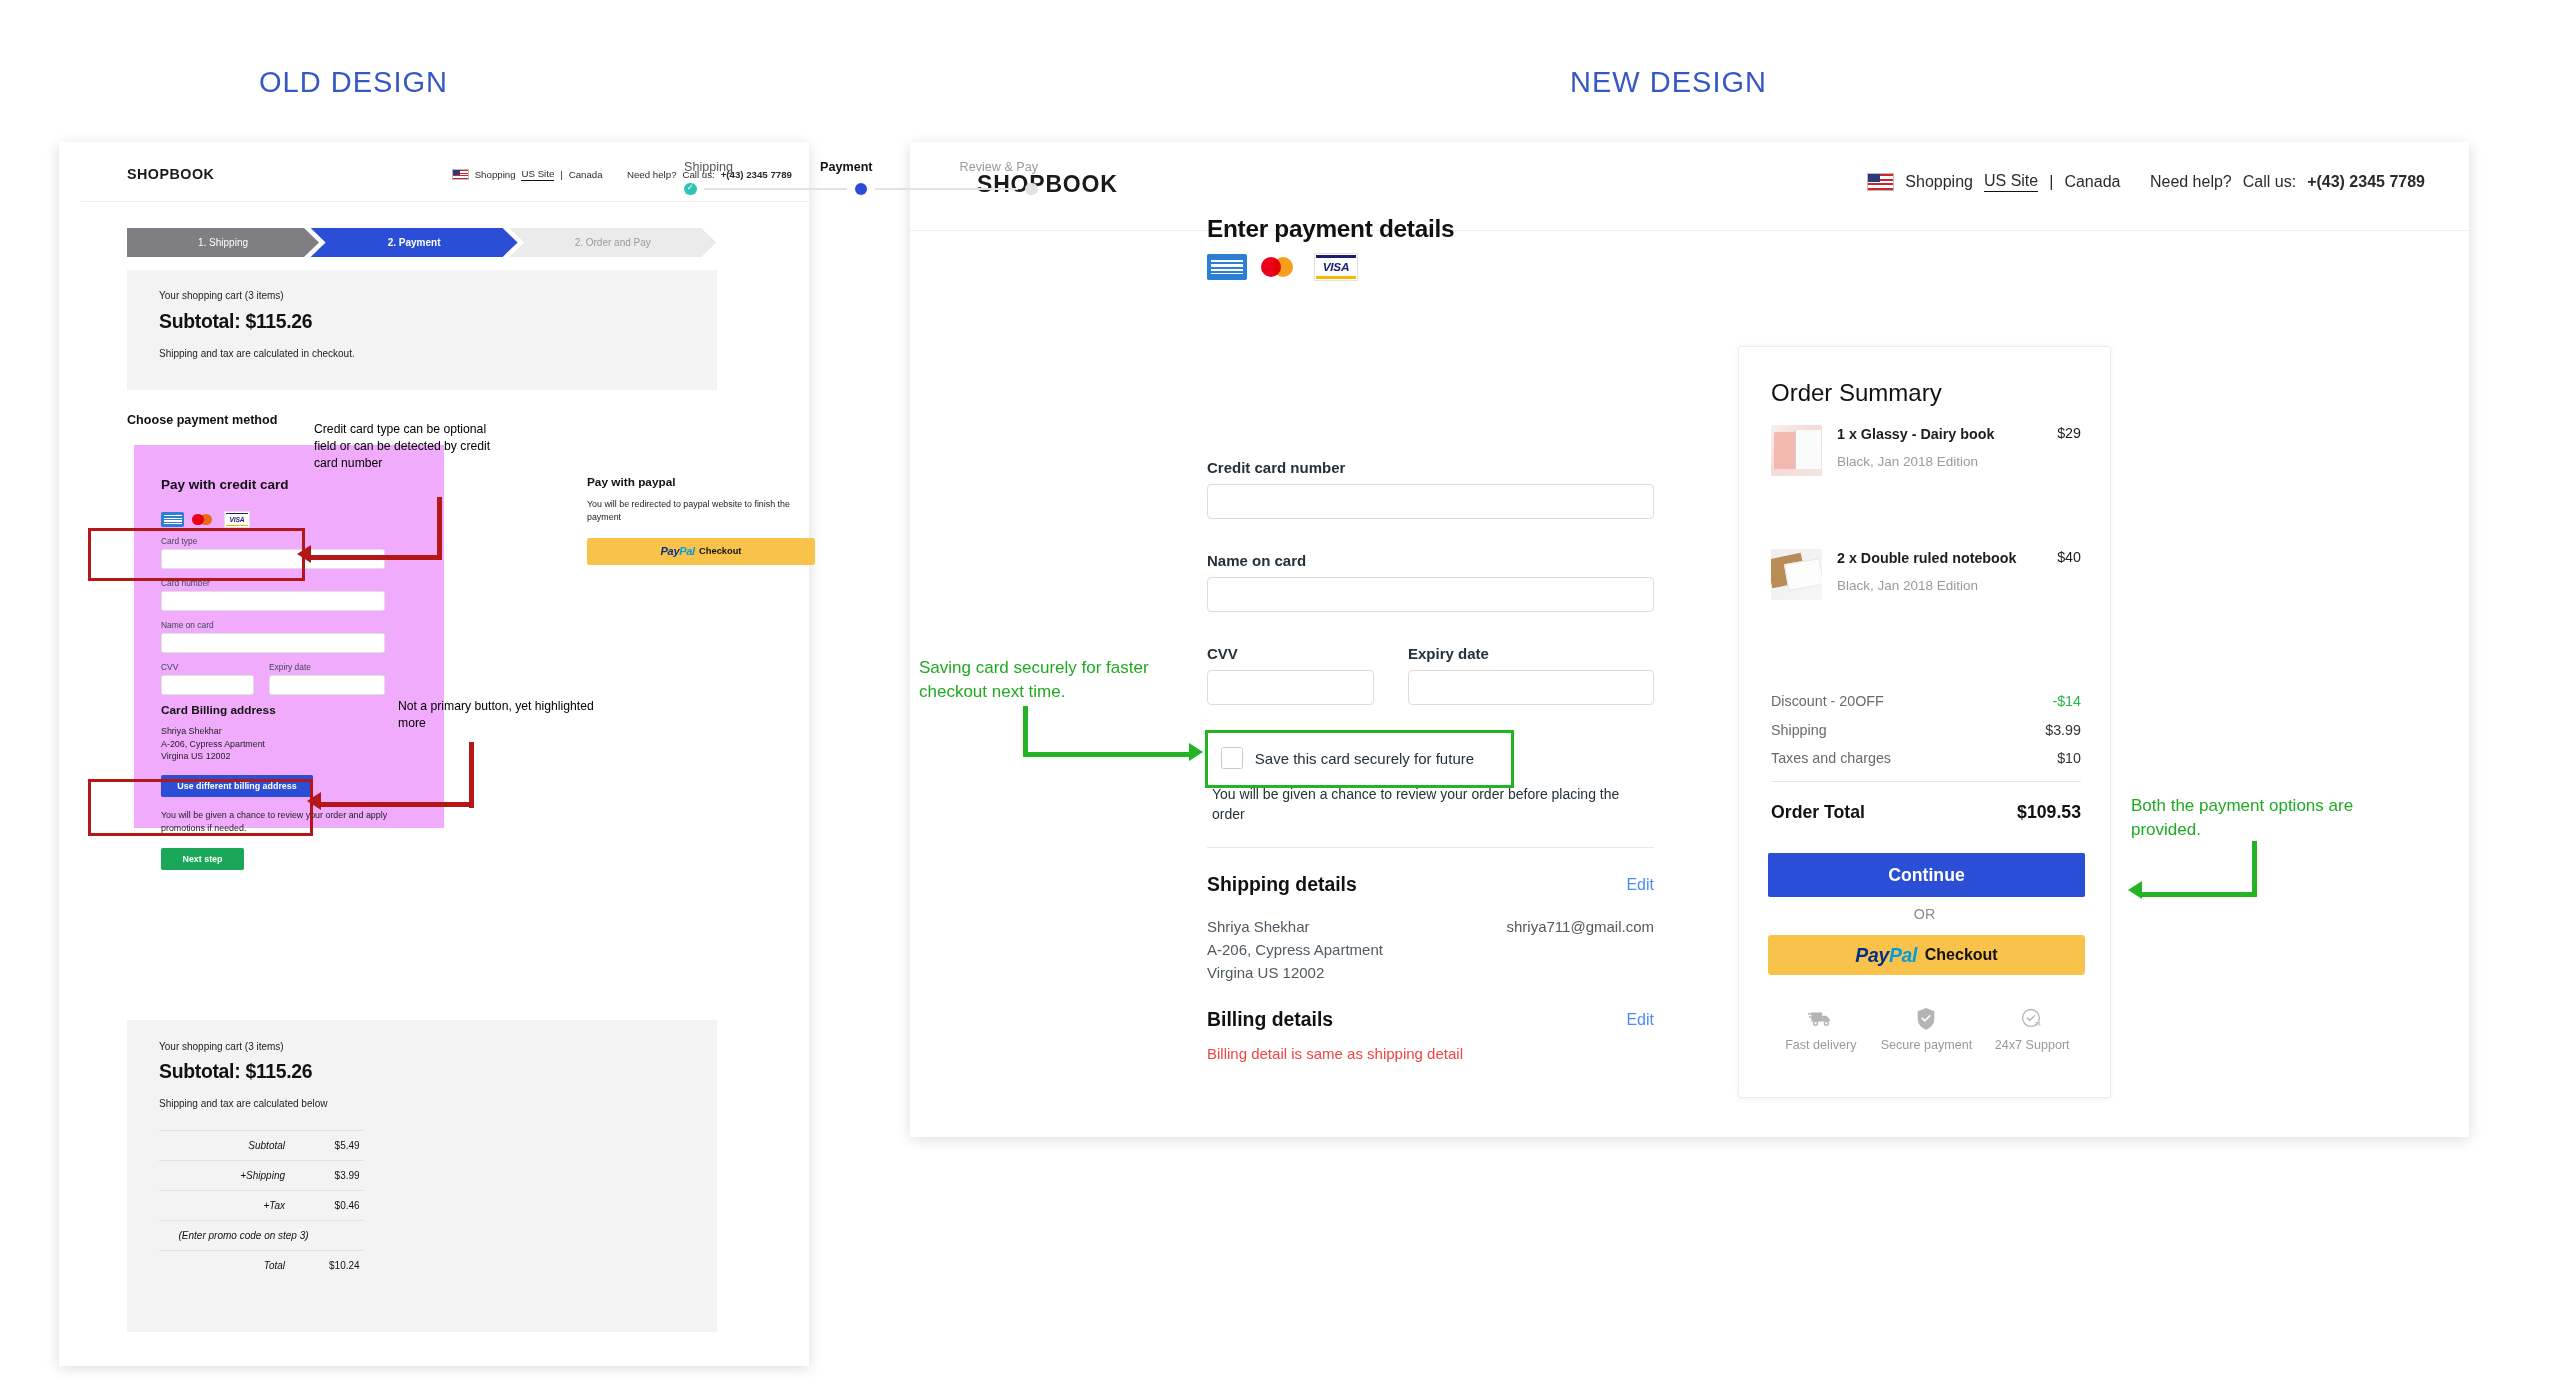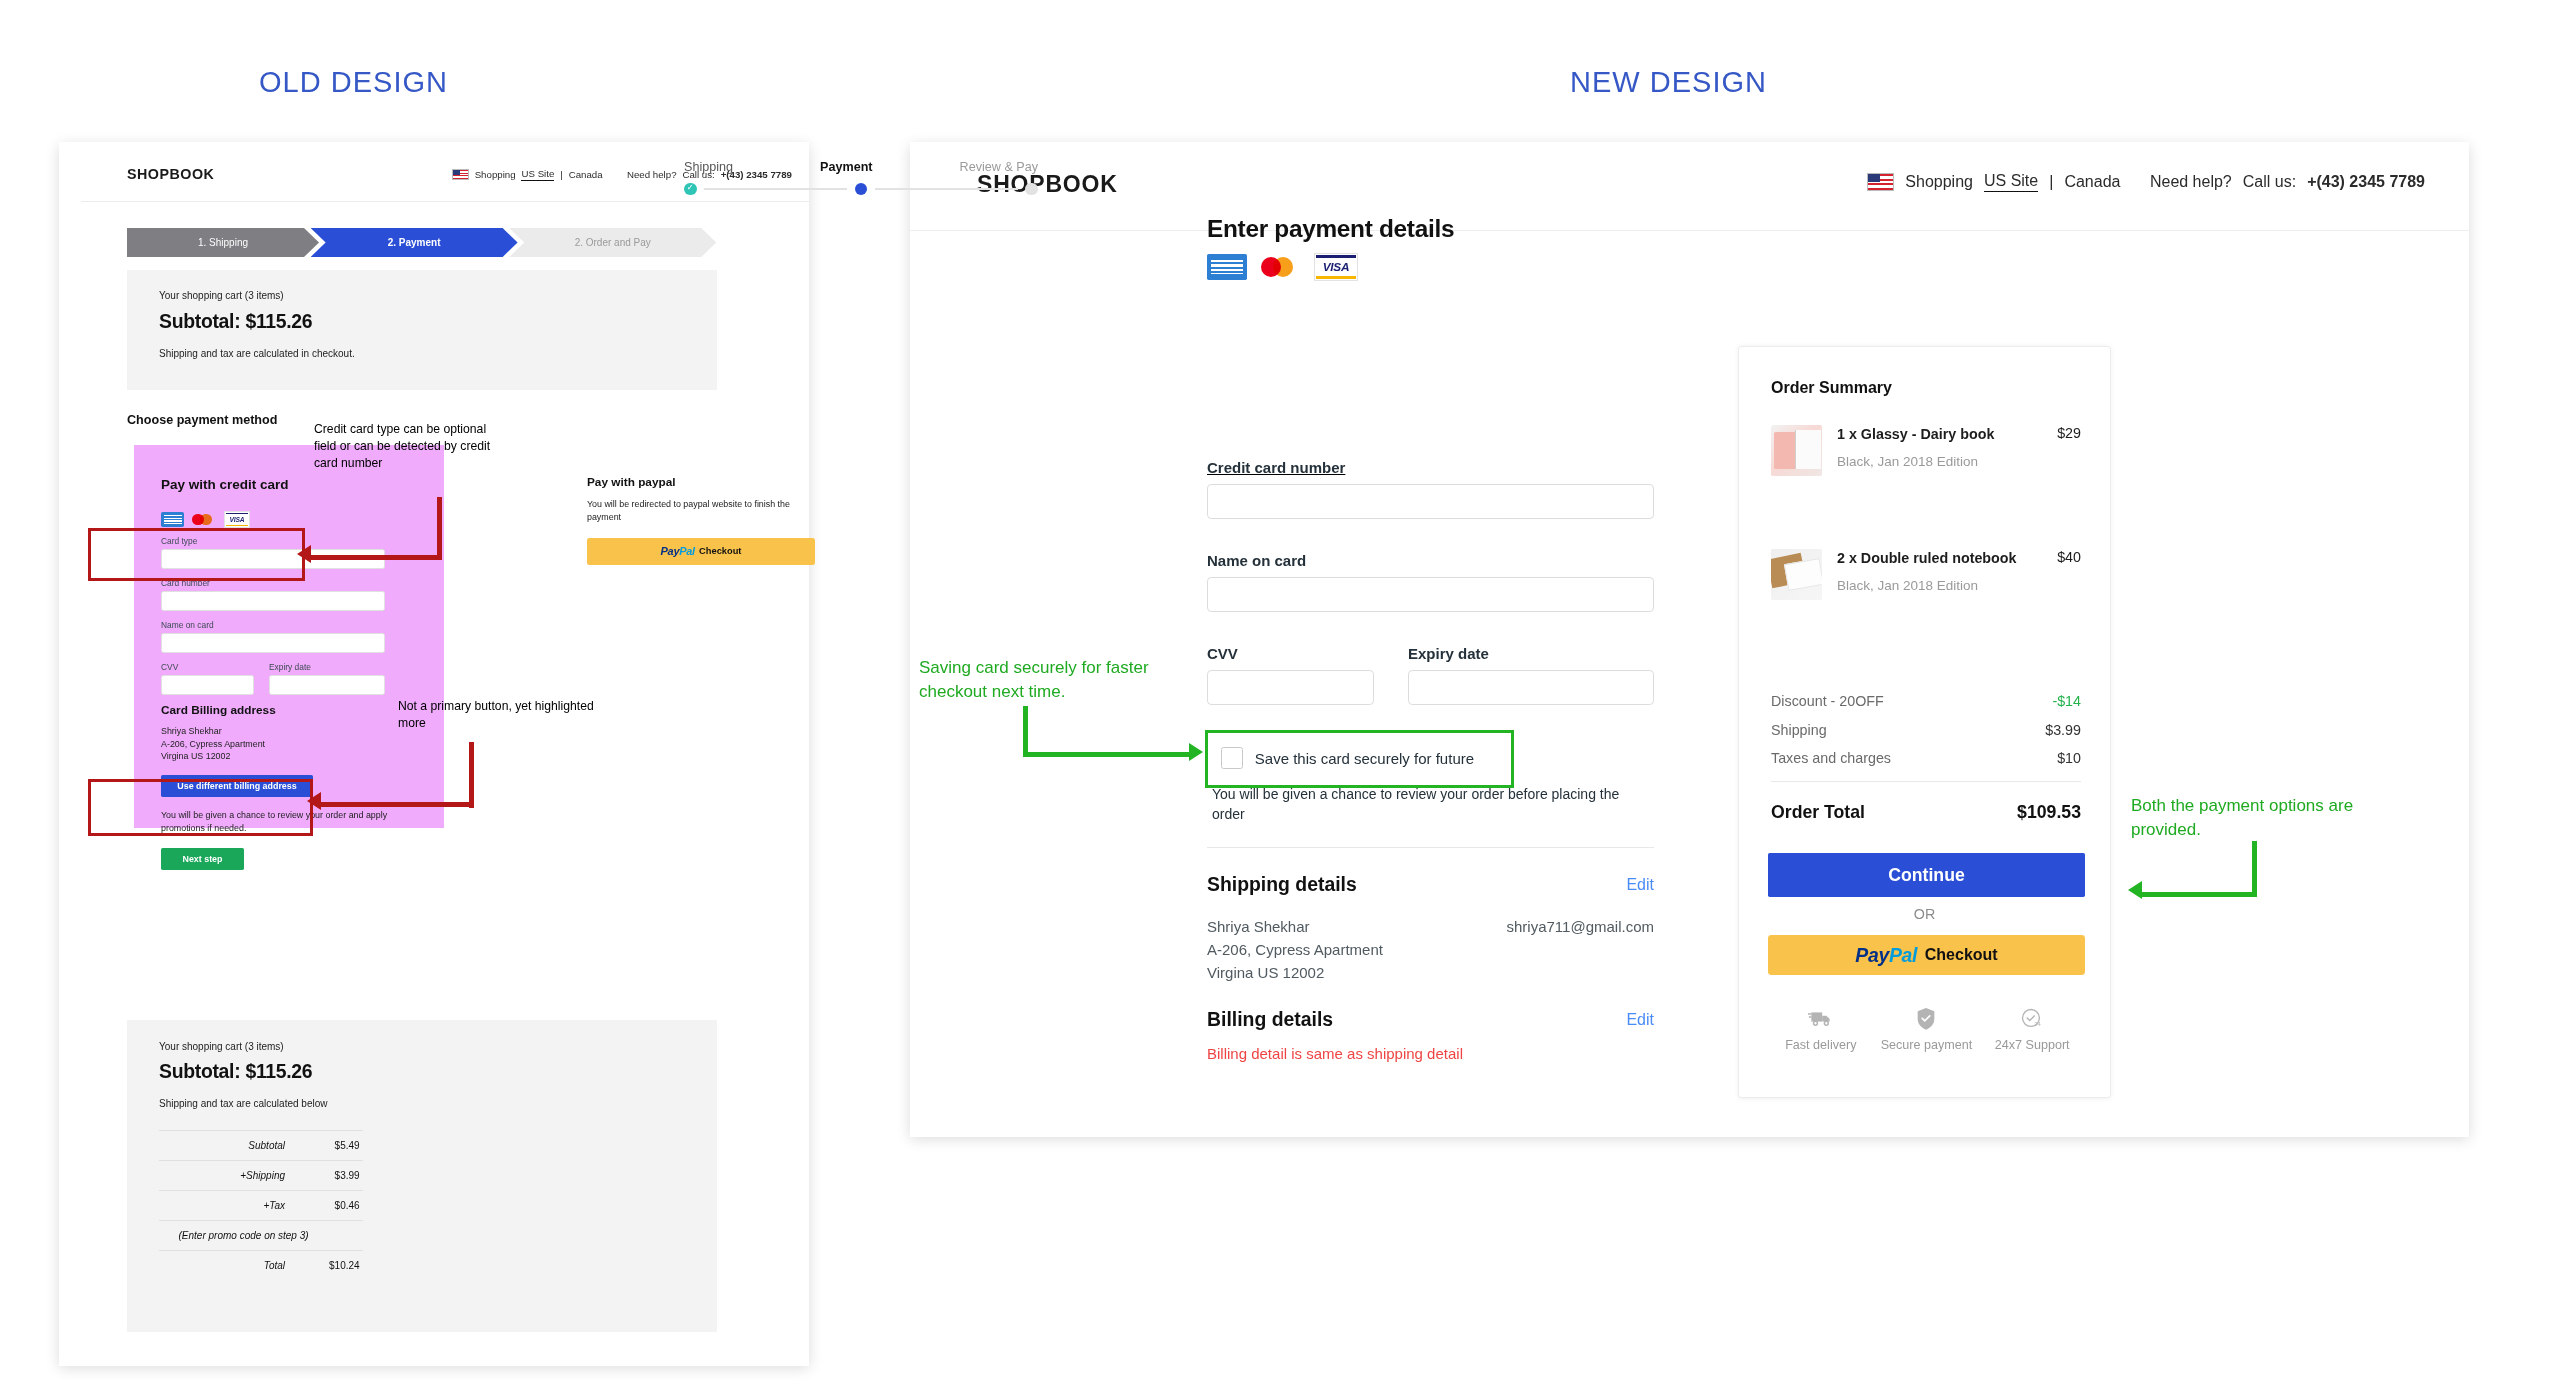--- a/index.html
+++ b/index.html
@@ -146,21 +146,21 @@
   .np-hr{position:absolute;left:1207px;width:447px;height:0.8px;background:#e8e8e8;}
 
   .sec-head{position:absolute;display:flex;justify-content:space-between;align-items:center;width:447px;left:1207px;}
   .sec-head h3{margin:0;font-size:19.4px;font-weight:700;color:#111;}
   .sec-head .edit{font-size:16px;color:#4a8cf7;cursor:pointer;}
   .ship-body{position:absolute;left:1207px;top:915px;width:447px;display:flex;justify-content:space-between;font-size:15px;color:#505a60;line-height:23px;}
   .bill-body{position:absolute;left:1207px;top:1045px;font-size:15px;color:#ef4444;}
 
   
   .summary{position:absolute;left:1738px;top:346px;width:371px;height:750px;background:#fff;border:0.8px solid #ececec;border-radius:3.4px;box-shadow:0 0.8px 5px rgba(0,0,0,.06);}
-  .sm-title{position:absolute;left:32px;top:32px;font-size:16px;font-weight:700;color:#111;}
+  .sm-title{position:absolute;left:32px;top:32px;font-size:24px;font-weight:400;color:#111;}
   .sm-item{position:absolute;left:32px;width:310px;display:flex;gap:15px;}
   .thumb{width:51px;height:51px;flex:0 0 auto;border-radius:1.7px;position:relative;overflow:hidden;}
   .thumb.t1{background:linear-gradient(135deg,#f2f2f2 0%,#f7d9d5 45%,#efe7e4 100%);}
   .thumb.t1:before{content:"";position:absolute;left:3.4px;top:6.7px;width:22px;height:37px;background:#f3b8b0;border-radius:1.7px;}
   .thumb.t1:after{content:"";position:absolute;left:23.6px;top:5px;width:25px;height:39px;background:#fbfbfb;border-left:1.7px solid #cfcfcf;}
   .thumb.t2{background:linear-gradient(135deg,#efefef 0%,#f6f6f6 100%);}
   .thumb.t2:before{content:"";position:absolute;left:-1.7px;top:6.7px;width:35px;height:29px;background:#b98c55;transform:rotate(-12deg);}
   .thumb.t2:after{content:"";position:absolute;left:15px;top:11.8px;width:34px;height:25px;background:#fdfdfd;border:0.8px solid #e6e6e6;transform:rotate(-10deg);}
   .it-mid{flex:1 1 auto;}
   .it-name{font-size:14.3px;font-weight:600;color:#1d1d1d;line-height:19.4px;}
@@ -373,21 +373,21 @@
   <span class="amex"></span>
   <span class="mc">
       <i class="a"></i>
       <i class="b"></i>
     </span>
   <span class="visa">
       <span>VISA</span>
     </span>
 </div>
 
-<div class="abs nf" style="left:1207px;top:459px;width:447px;text-decoration:underline;">
+<div class="abs nf" style="left:1207px;top:459px;width:447px;">
   <span class="nl">Credit card number</span>
   <div class="ni"></div>
 </div>
 <div class="abs nf" style="left:1207px;top:552px;width:447px;">
   <span class="nl">Name on card</span>
   <div class="ni"></div>
 </div>
 <div class="abs nf" style="left:1207px;top:645px;width:167px;">
   <span class="nl">CVV</span>
   <div class="ni"></div>

